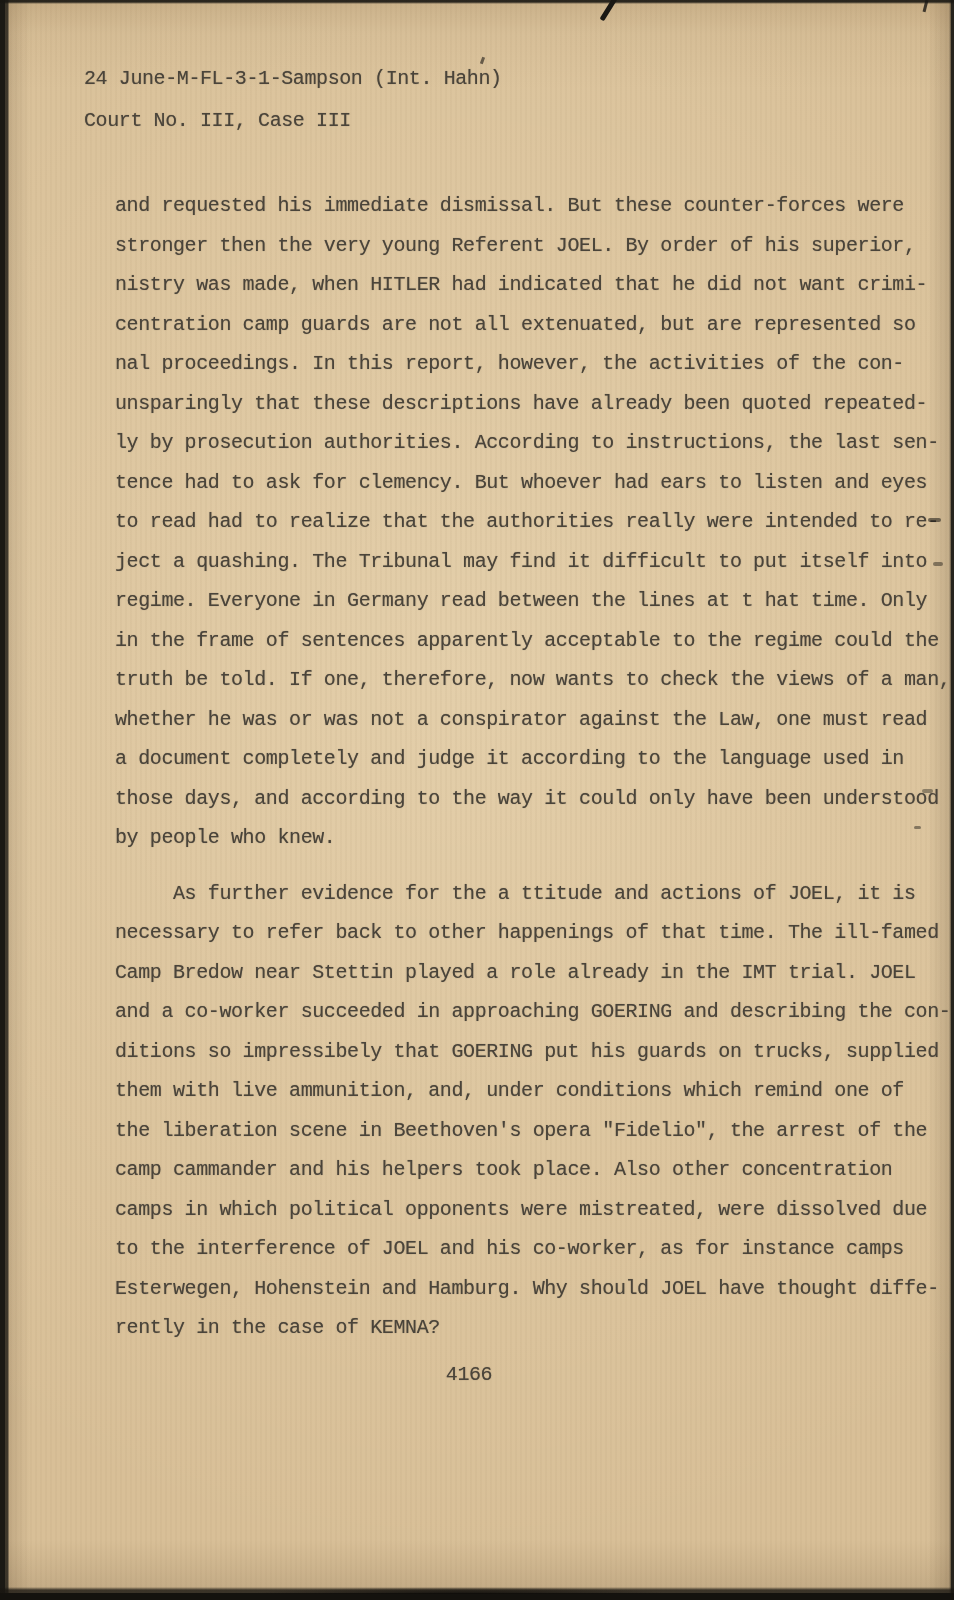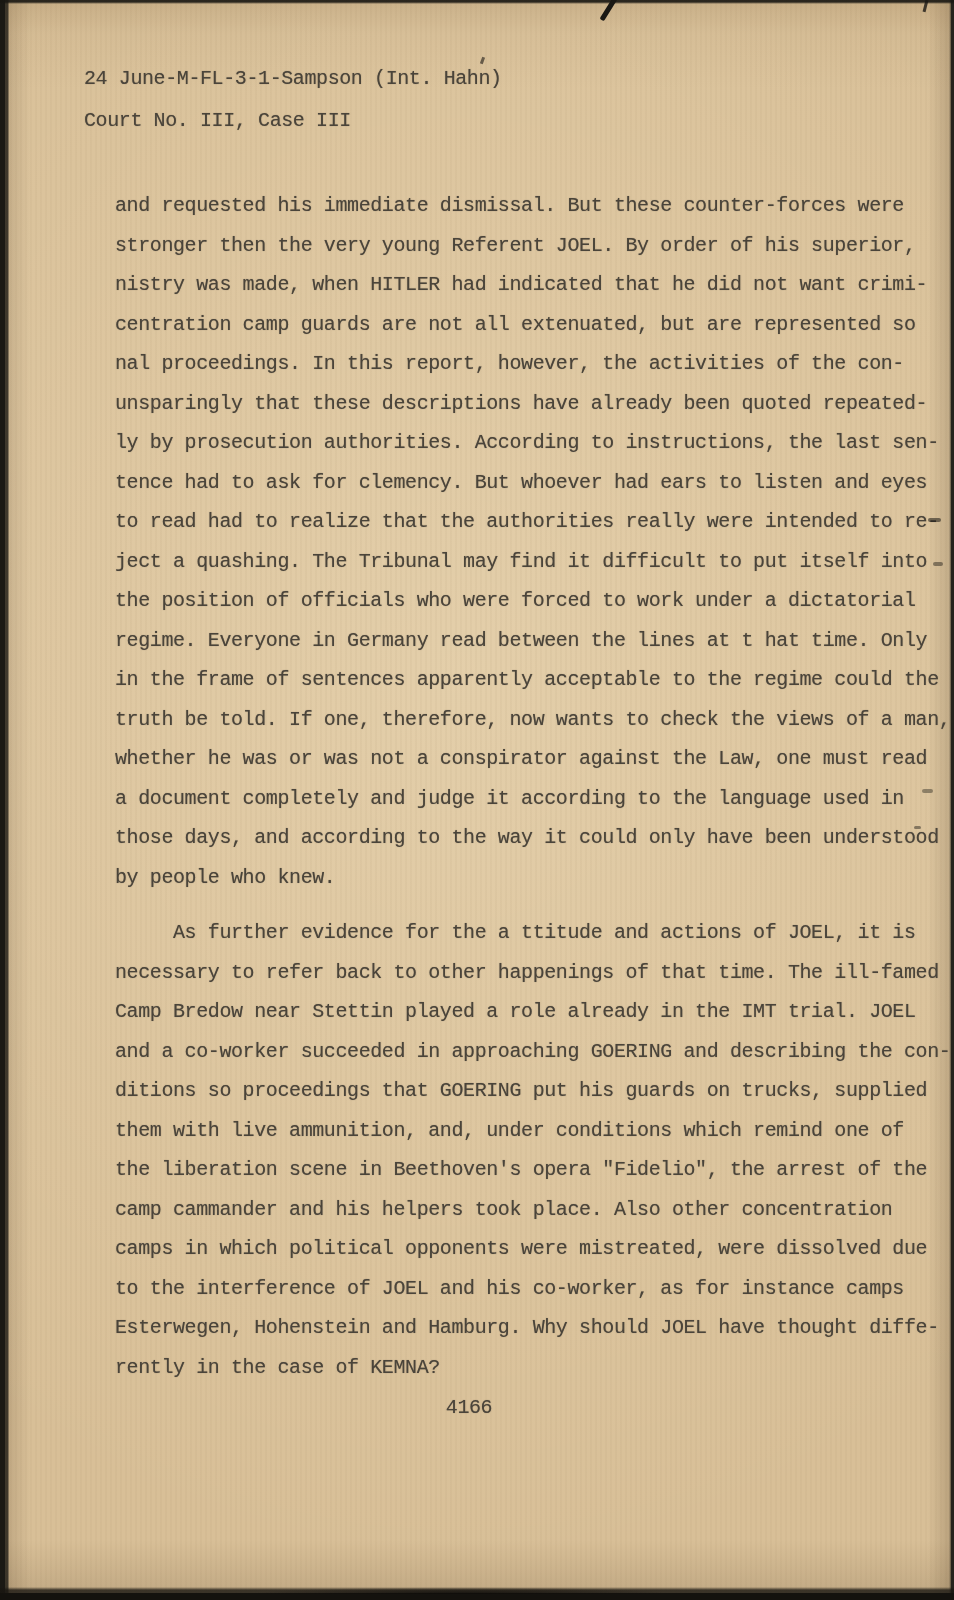--- a/index.html
+++ b/index.html
@@ -65,21 +65,21 @@
     color: var(--ink);
     font-size: 20px;
     letter-spacing: -0.4px;
     text-shadow: 0 0 1px rgba(74,68,58,0.55);
   }
   .header-line { line-height: 42px; white-space: pre; }
   .body { margin-top: 44px; margin-left: 31px; }
   .paragraph + .paragraph { margin-top: 16px; }
   .line { line-height: 39.5px; white-space: pre; }
   .page-number {
-    margin-top: 6px;
+    margin-top: 12px;
     width: 770px;
     text-align: center;
     line-height: 30px;
   }
 </style>
 </head>
 <body>
 
 <div class="paper">
   <div class="grain"></div>
@@ -95,35 +95,34 @@
           <div class="line">and requested his immediate dismissal. But these counter-forces were</div>
           <div class="line">stronger then the very young Referent JOEL. By order of his superior,</div>
           <div class="line">nistry was made, when HITLER had indicated that he did not want crimi-</div>
           <div class="line">centration camp guards are not all extenuated, but are represented so</div>
           <div class="line">nal proceedings. In this report, however, the activities of the con-</div>
           <div class="line">unsparingly that these descriptions have already been quoted repeated-</div>
           <div class="line">ly by prosecution authorities. According to instructions, the last sen-</div>
           <div class="line">tence had to ask for clemency. But whoever had ears to listen and eyes</div>
           <div class="line">to read had to realize that the authorities really were intended to re-</div>
           <div class="line">ject a quashing. The Tribunal may find it difficult to put itself into</div>
-          <div class="line">the position of officials who were forced to work under a dictatorial</div>
           <div class="line">regime. Everyone in Germany read between the lines at t hat time. Only</div>
           <div class="line">in the frame of sentences apparently acceptable to the regime could the</div>
           <div class="line">truth be told. If one, therefore, now wants to check the views of a man,</div>
           <div class="line">whether he was or was not a conspirator against the Law, one must read</div>
           <div class="line">a document completely and judge it according to the language used in</div>
           <div class="line">those days, and according to the way it could only have been understood</div>
           <div class="line">by people who knew.</div>
         </div>
         <div class="paragraph">
           <div class="line">     As further evidence for the a ttitude and actions of JOEL, it is</div>
           <div class="line">necessary to refer back to other happenings of that time. The ill-famed</div>
           <div class="line">Camp Bredow near Stettin played a role already in the IMT trial. JOEL</div>
           <div class="line">and a co-worker succeeded in approaching GOERING and describing the con-</div>
-          <div class="line">ditions so proceedings that GOERING put his guards on trucks, supplied</div>
+          <div class="line">ditions so impressibely that GOERING put his guards on trucks, supplied</div>
           <div class="line">them with live ammunition, and, under conditions which remind one of</div>
           <div class="line">the liberation scene in Beethoven's opera "Fidelio", the arrest of the</div>
           <div class="line">camp cammander and his helpers took place. Also other concentration</div>
           <div class="line">camps in which political opponents were mistreated, were dissolved due</div>
           <div class="line">to the interference of JOEL and his co-worker, as for instance camps</div>
           <div class="line">Esterwegen, Hohenstein and Hamburg. Why should JOEL have thought diffe-</div>
           <div class="line">rently in the case of KEMNA?</div>
         </div>
       </div>
 

